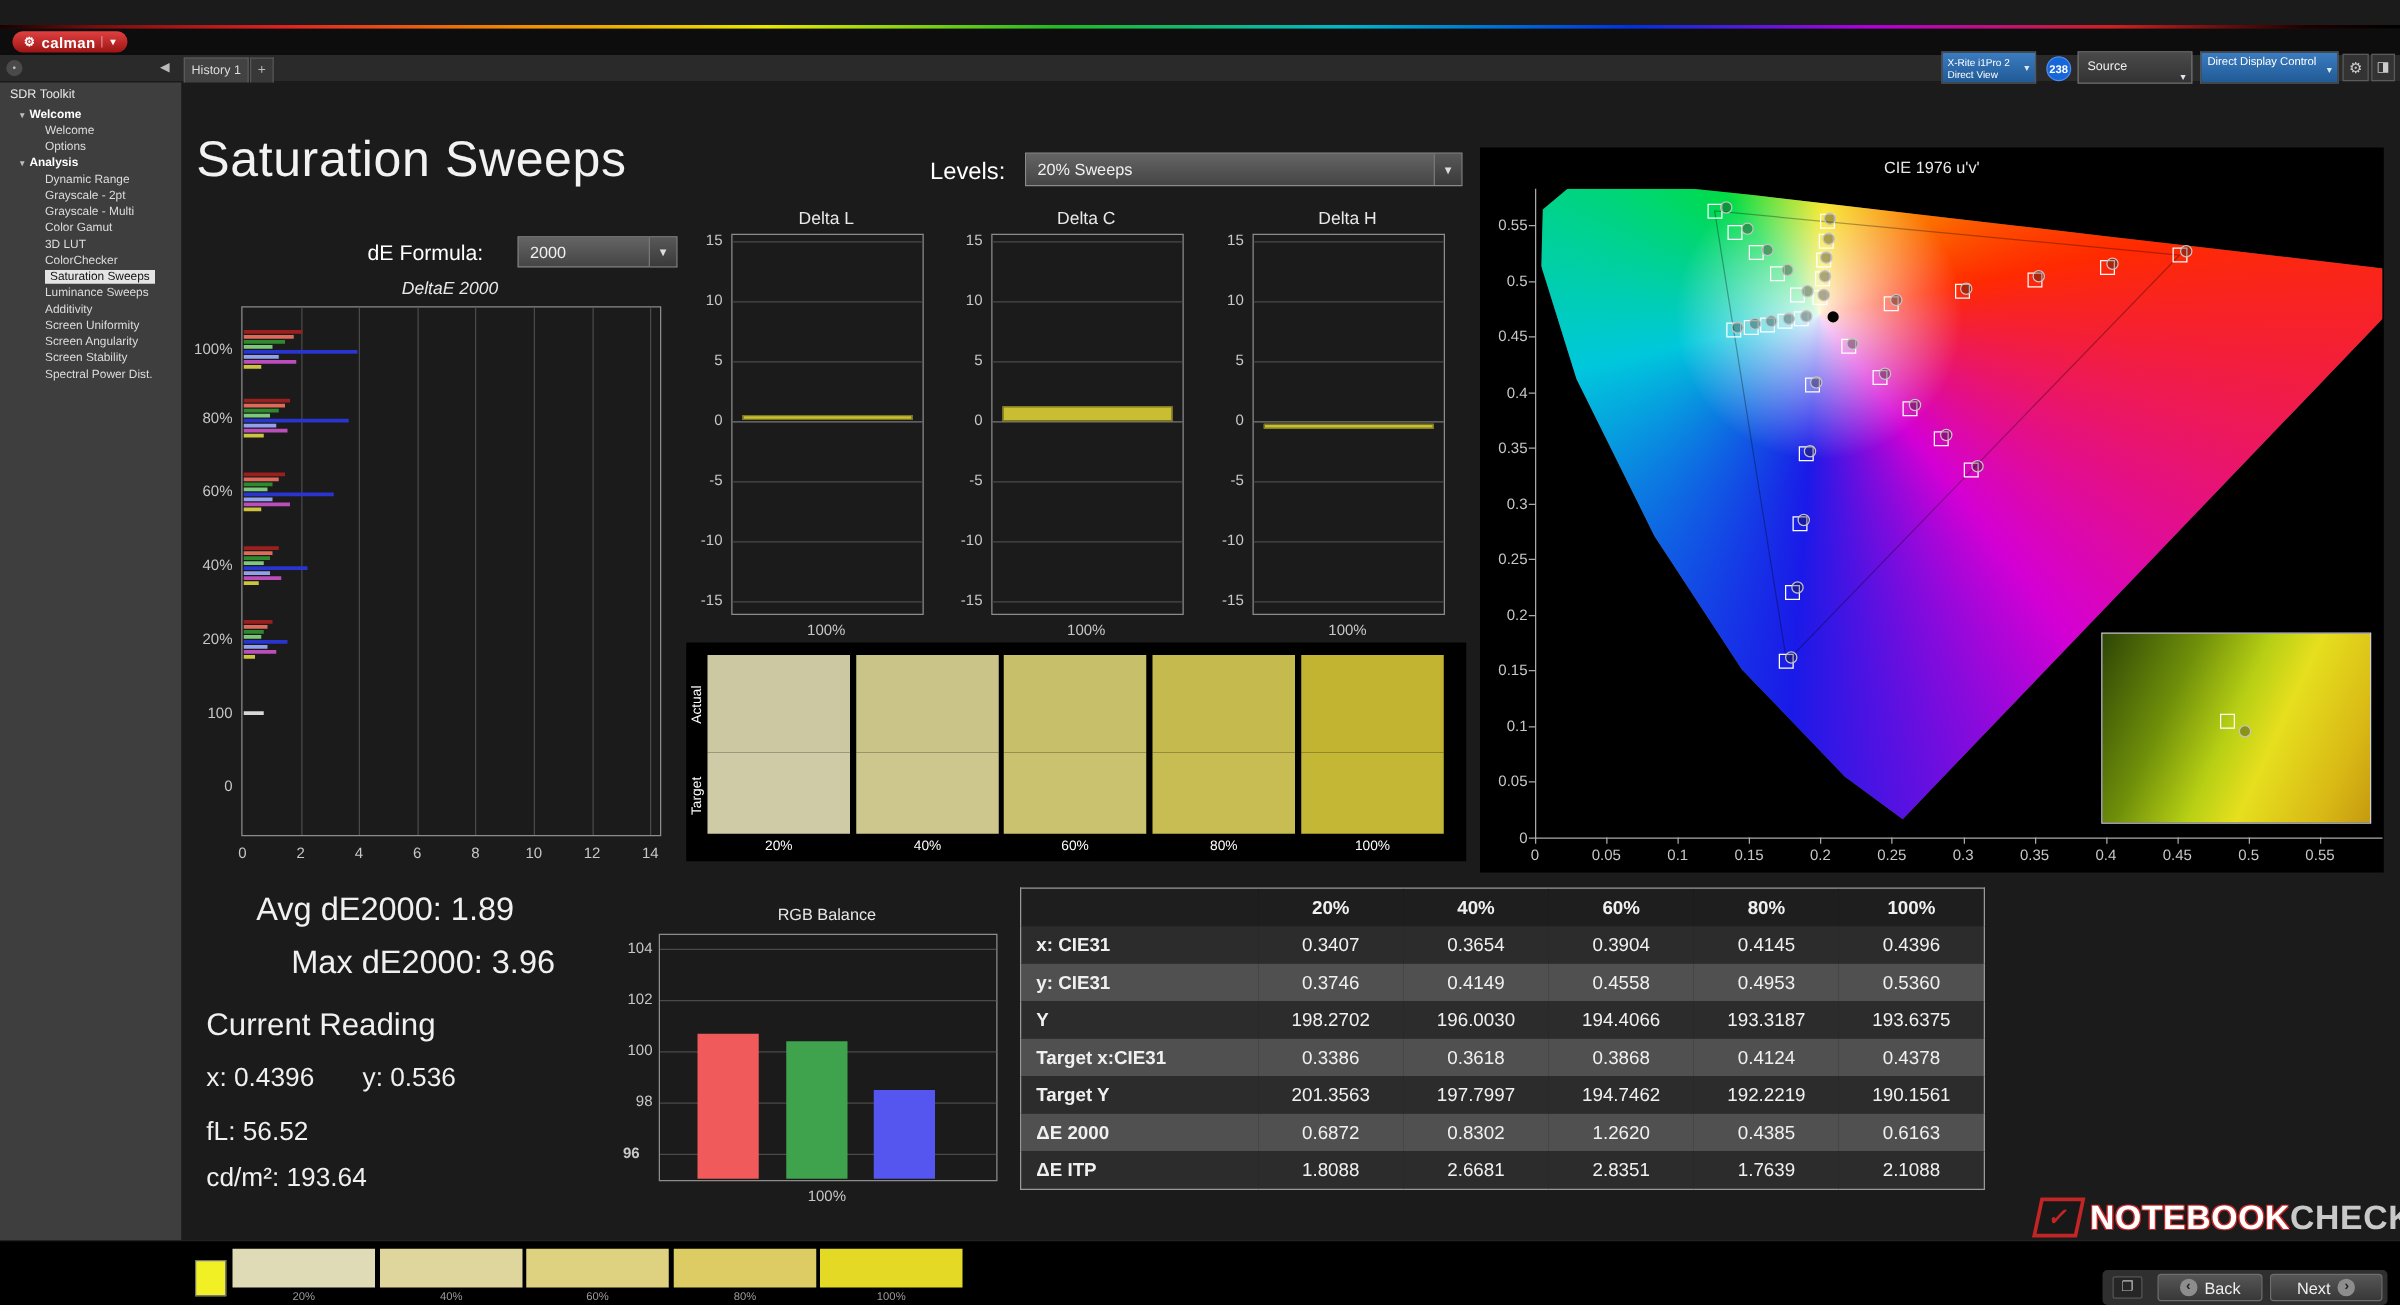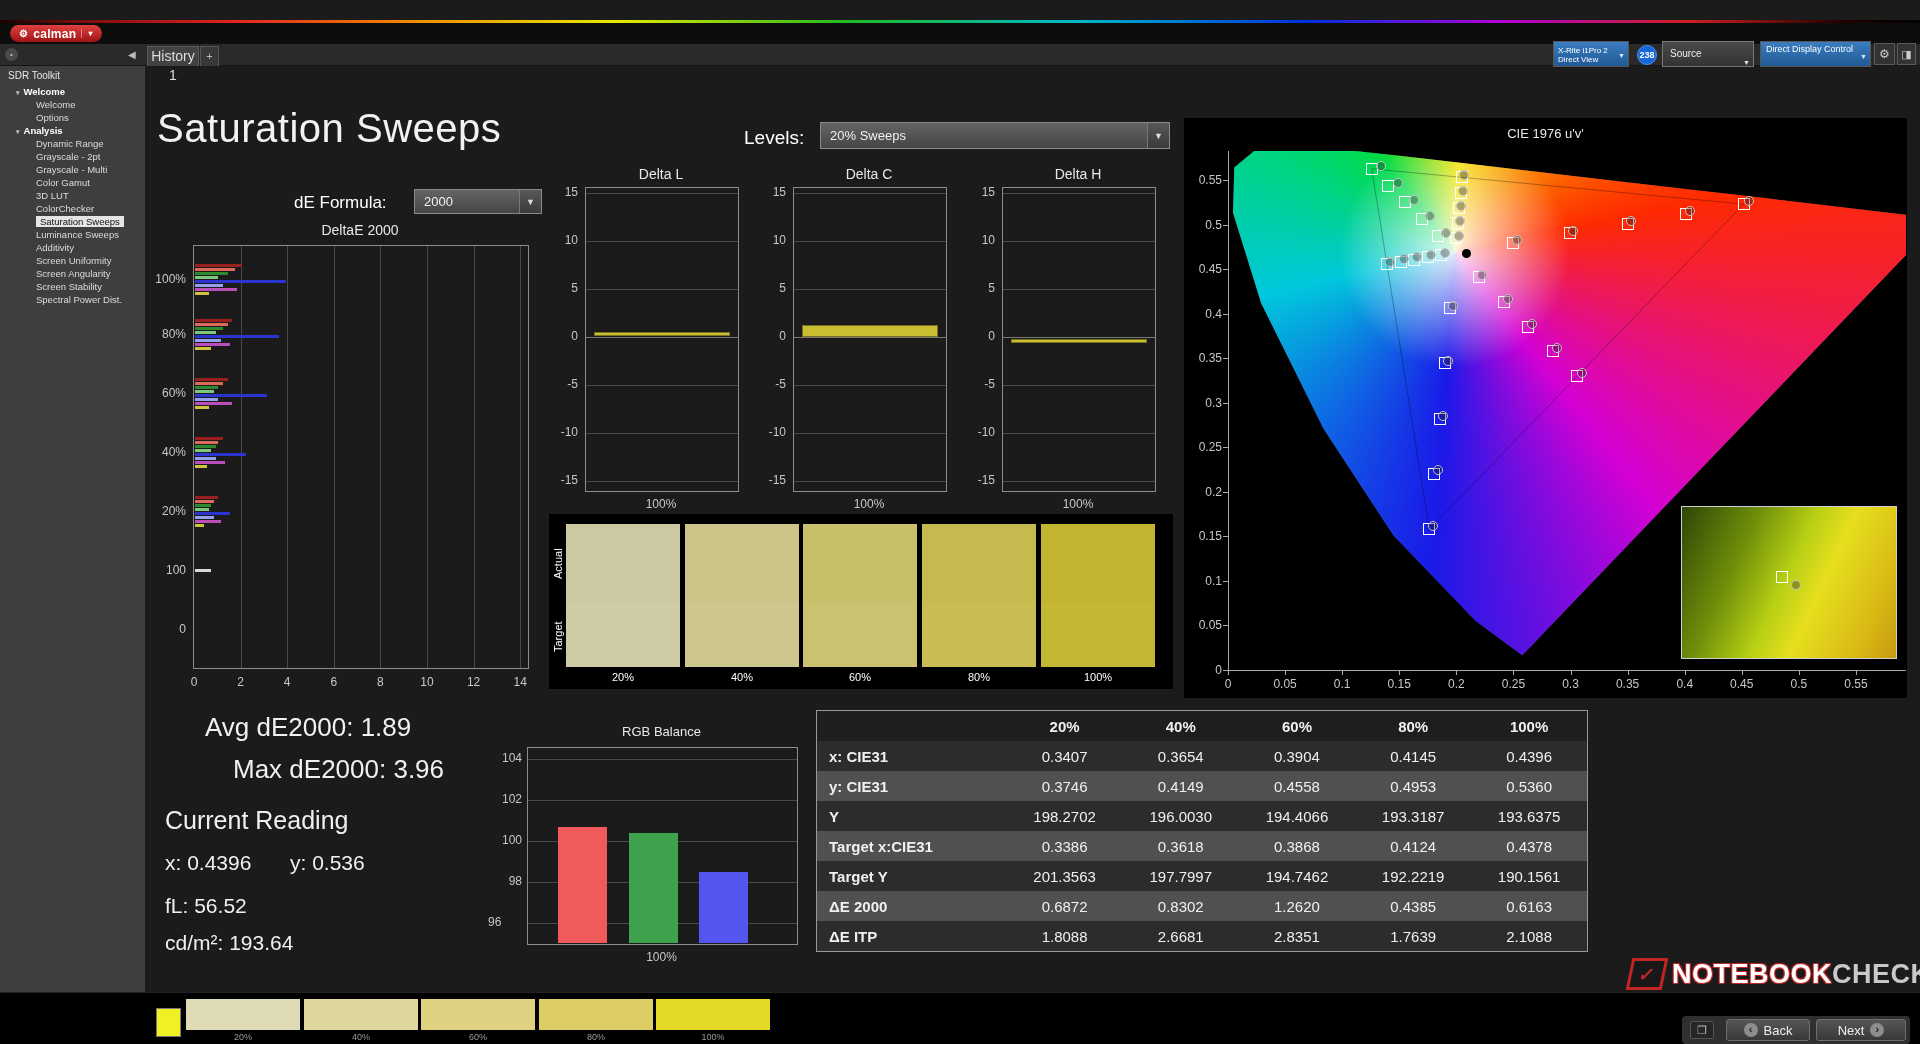--- a/index.html
+++ b/index.html
@@ -23,21 +23,21 @@
                 #22bb22 44%,#00b8c8 56%,#0030e0 68%,#b000d8 78%,#d02020 88%,#200000 96%,#000 100%);}
   .logorow{position:absolute;left:0;top:23px;width:1920px;height:21px;background:#0d0d0d;}
   .calman-pill{position:absolute;left:10px;top:2px;height:17px;border-radius:9px;
                background:linear-gradient(#e04040,#9e1414);color:#fff;display:flex;align-items:center;
                gap:5px;padding:0 9px;font-size:12px;font-weight:700;letter-spacing:.3px;}
   .calman-pill .gear{font-size:10px;}
   .calman-pill .dd{font-size:8px;border-left:1px solid rgba(255,255,255,.45);padding-left:6px;}
   .tabrow{position:absolute;left:0;top:44px;width:1920px;height:22px;background:#2a2a2a;
           border-bottom:1px solid #161616;box-sizing:border-box;}
   .tab{position:absolute;left:147px;top:2px;width:50px;height:19px;background:#424242;color:#ddd;
-       font-size:14px;text-align:center;line-height:19px;border:1px solid #5a5a5a;border-bottom:none;}
+       font-size:10px;text-align:center;line-height:19px;border:1px solid #5a5a5a;border-bottom:none;}
   .tab-add{position:absolute;left:200px;top:2px;width:17px;height:19px;background:#383838;color:#bbb;
        font-size:11px;text-align:center;line-height:19px;border:1px solid #555;border-bottom:none;}
   .sb-circle{position:absolute;left:5px;top:4px;width:13px;height:13px;border-radius:50%;
              background:#4a4a4a;color:#bbb;font-size:8px;line-height:13px;text-align:center;}
   .sb-collapse{position:absolute;left:128px;top:4px;color:#bbb;font-size:10px;line-height:14px;}
 
   
   .btn-meter{position:absolute;left:1553px;top:41px;width:76px;height:26px;z-index:6;
              background:linear-gradient(#3b7cc0,#215a96);border:1px solid #555;box-sizing:border-box;
              color:#fff;font-size:8px;line-height:9px;padding:4px 12px 0 4px;}
@@ -80,21 +80,21 @@
   .chart-title{position:absolute;color:#e8e8e8;font-size:14px;text-align:center;}
   .plot{position:absolute;border:1px solid #8c8c8c;box-sizing:content-box;}
   .grid-v{position:absolute;top:0;bottom:0;width:1px;background:#4a4a4a;}
   .grid-h{position:absolute;left:0;right:0;height:1px;background:#4a4a4a;}
   .axis-lab{position:absolute;color:#c8c8c8;font-size:12px;}
   .hbar{position:absolute;height:3px;}
   .vbar{position:absolute;}
   .mini-val{position:absolute;}
   .xlab{position:absolute;color:#c8c8c8;font-size:12px;text-align:center;}
 
-  #deltae-title{left:193px;top:222px;width:334px;}
+  #deltae-title{left:193px;top:222px;width:334px;font-style:italic;}
   #deltae-plot{left:193px;top:245px;width:334px;height:422px;}
   #dl-title{left:585px;top:166px;width:152px;}
   #dc-title{left:793px;top:166px;width:152px;}
   #dh-title{left:1002px;top:166px;width:152px;}
   #dl-plot{left:585px;top:187px;width:152px;height:303px;}
   #dc-plot{left:793px;top:187px;width:152px;height:303px;}
   #dh-plot{left:1002px;top:187px;width:152px;height:303px;}
   #dl-xlab{left:585px;top:497px;width:152px;}
   #dc-xlab{left:793px;top:497px;width:152px;}
   #dh-xlab{left:1002px;top:497px;width:152px;}
@@ -533,21 +533,21 @@
   <div class="plot" id="rgb-plot">
       <div class="grid-h" style="top: 11.05px;"></div>
       <div class="axis-lab" style="left: -40px; top: 3.05px; width: 34px; text-align: right;">104</div>
       <div class="grid-h" style="top: 52.15px;"></div>
       <div class="axis-lab" style="left: -40px; top: 44.15px; width: 34px; text-align: right;">102</div>
       <div class="grid-h" style="top: 93.25px;"></div>
       <div class="axis-lab" style="left: -40px; top: 85.25px; width: 34px; text-align: right;">100</div>
       <div class="grid-h" style="top: 134.35px;"></div>
       <div class="axis-lab" style="left: -40px; top: 126.35px; width: 34px; text-align: right;">98</div>
       <div class="grid-h" style="top: 175.45px;"></div>
-      <div class="axis-lab" style="left: -40px; top: 167.45px; width: 34px; text-align: left;">96</div>
+      <div class="axis-lab" style="left: -40px; top: 167.45px; width: 34px; text-align: center; font-weight: bold;">96</div>
       <div class="vbar" style="left: 30px; width: 49px; top: 78.865px; height: 116.135px; background: rgb(240, 90, 90);"></div>
       <div class="vbar" style="left: 101px; width: 49px; top: 85.03px; height: 109.97px; background: rgb(63, 163, 77);"></div>
       <div class="vbar" style="left: 171px; width: 49px; top: 124.075px; height: 70.925px; background: rgb(85, 85, 240);"></div>
     </div>
   <div class="xlab" id="rgb-xlab">100%</div>
 
   <table id="results">
       <colgroup>
         <col class="c0">
         <col>

